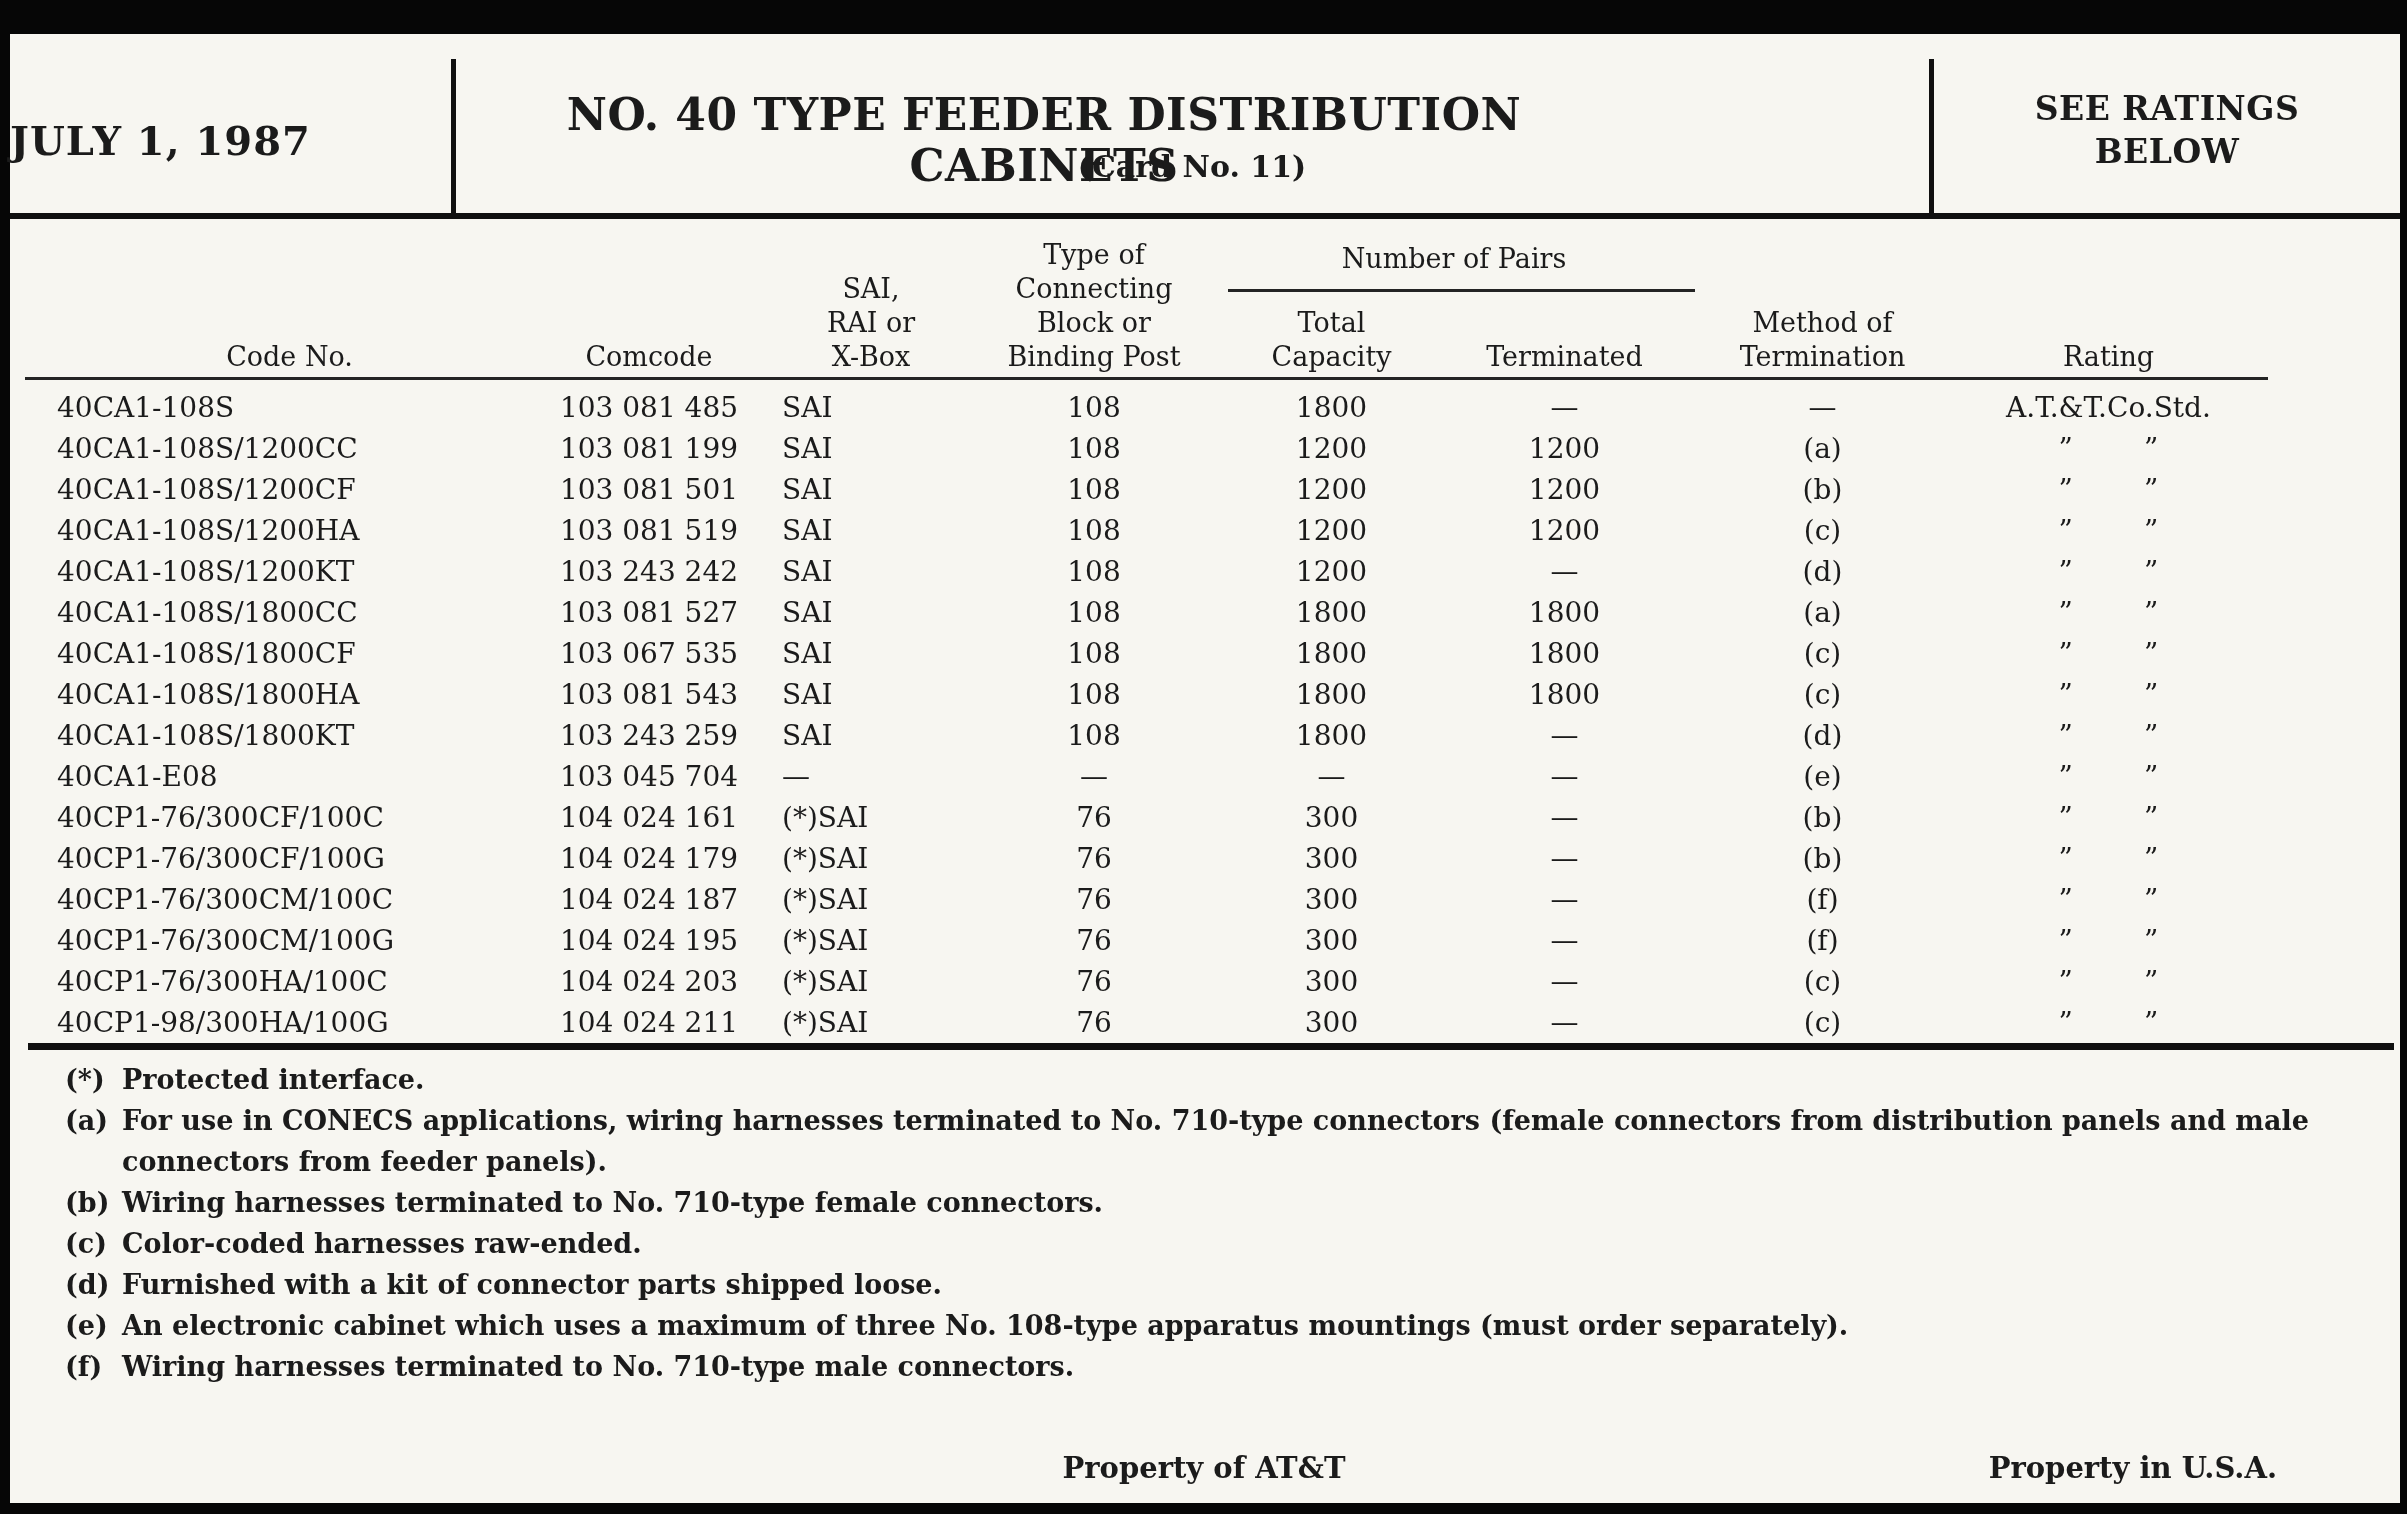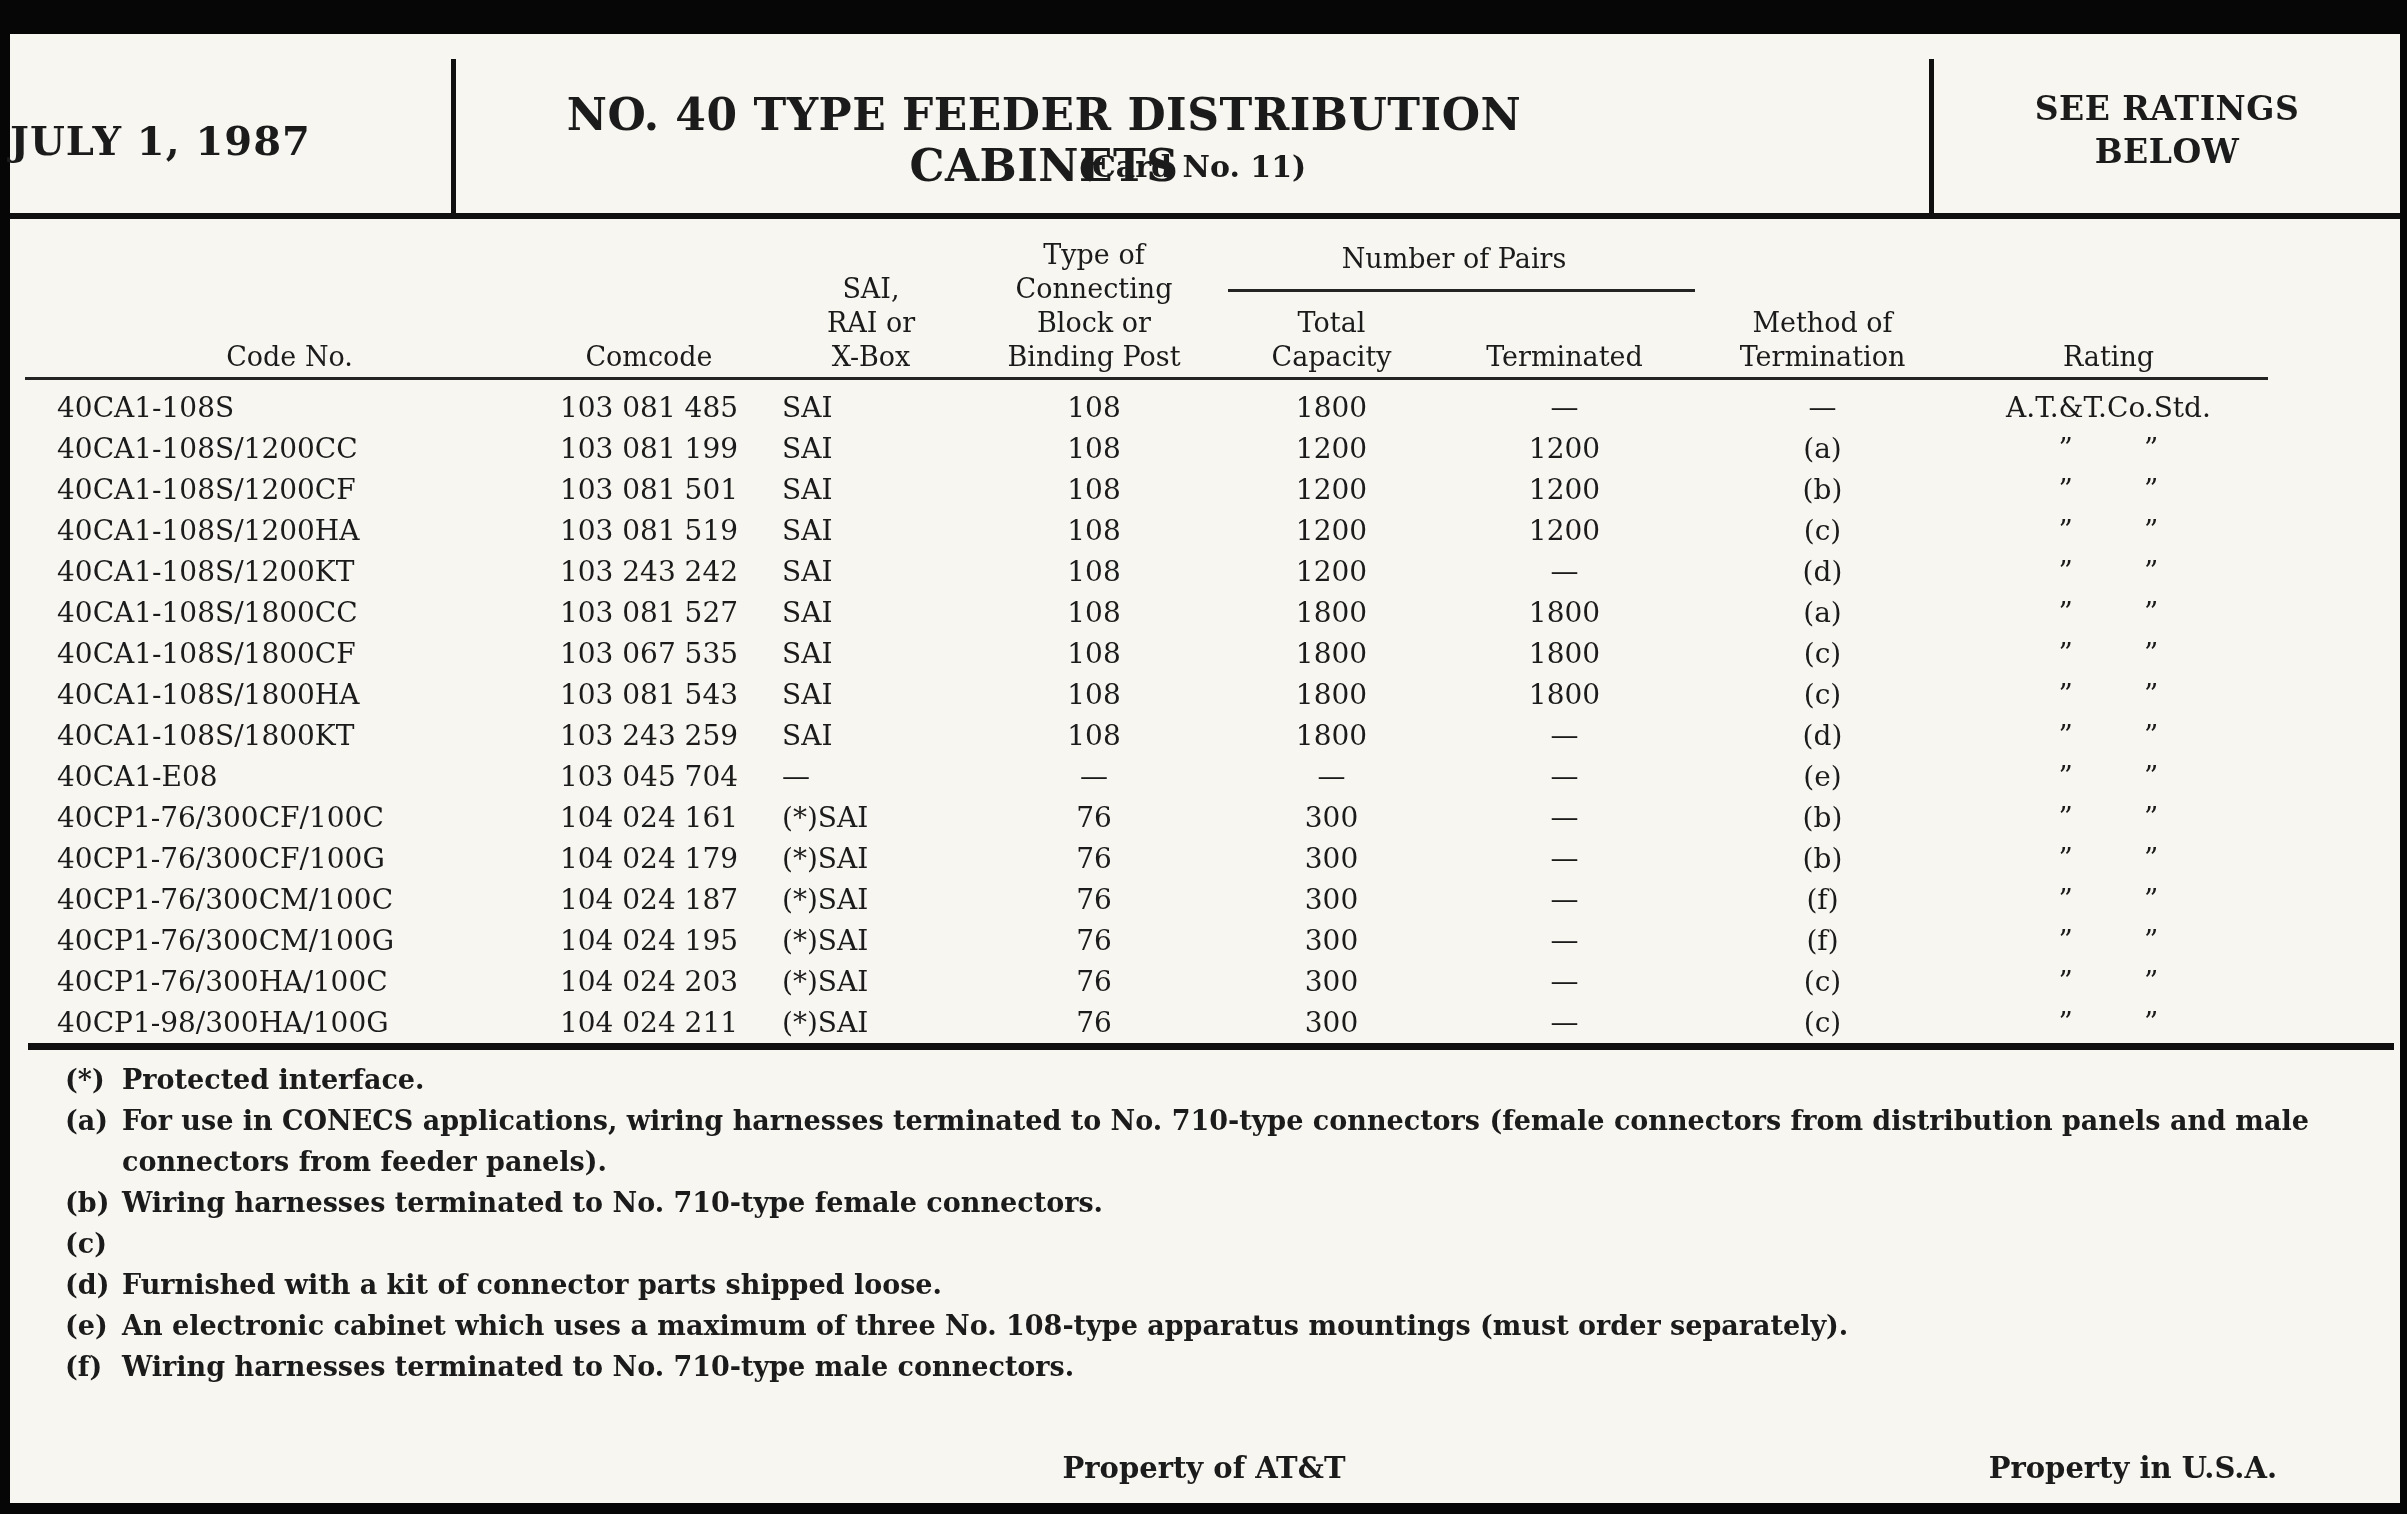--- a/index.html
+++ b/index.html
@@ -314,20 +314,21 @@
 connectors from feeder panels).</span>
     </div>
 
     <div class="fn">
       <span class="fn-label">(b)</span>
       <span class="fn-text">Wiring harnesses terminated to No. 710-type female connectors.</span>
     </div>
 
     <div class="fn">
       <span class="fn-label">(c)</span>
+      <span class="fn-text">Color-coded harnesses raw-ended.</span>
     </div>
 
     <div class="fn">
       <span class="fn-label">(d)</span>
       <span class="fn-text">Furnished with a kit of connector parts shipped loose.</span>
     </div>
 
     <div class="fn">
       <span class="fn-label">(e)</span>
       <span class="fn-text">An electronic cabinet which uses a maximum of three No. 108-type apparatus mountings (must order separately).</span>

